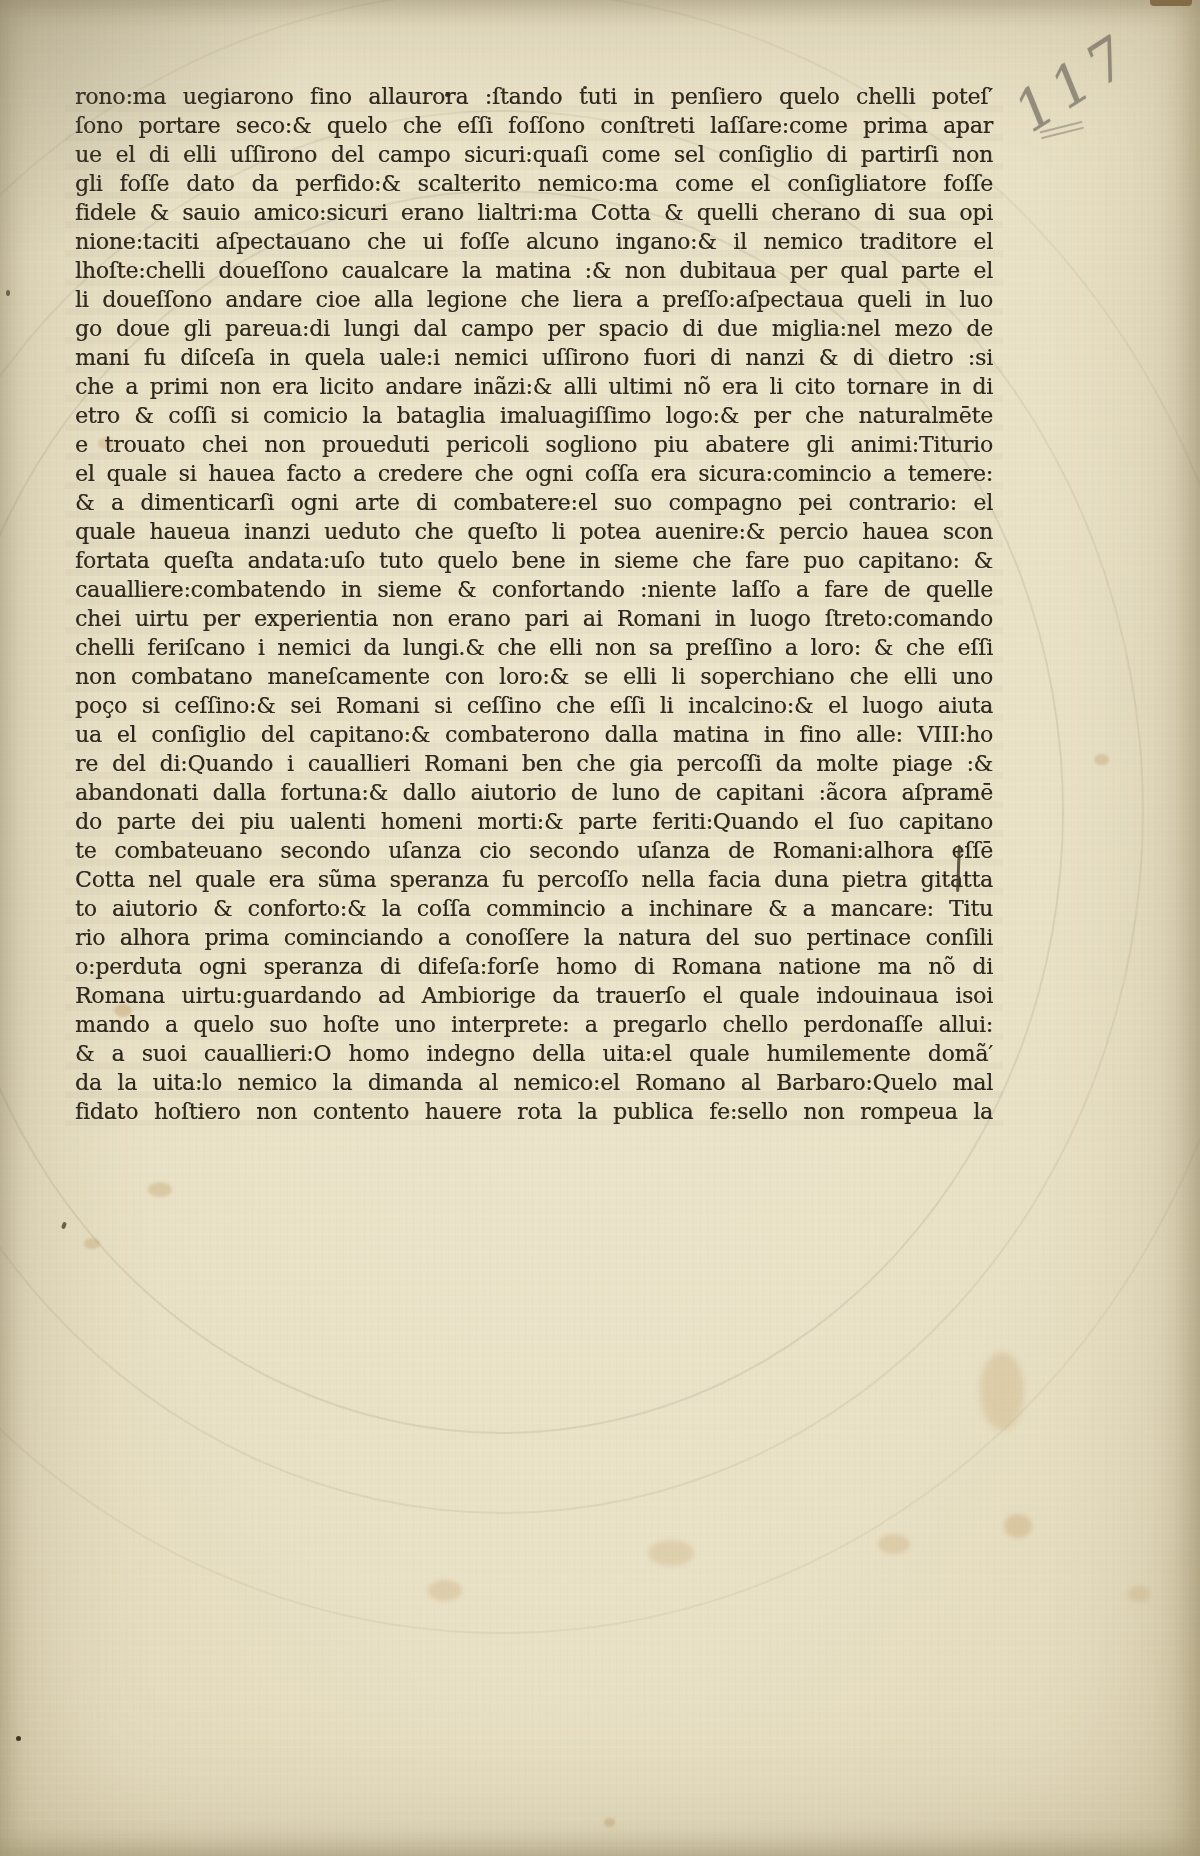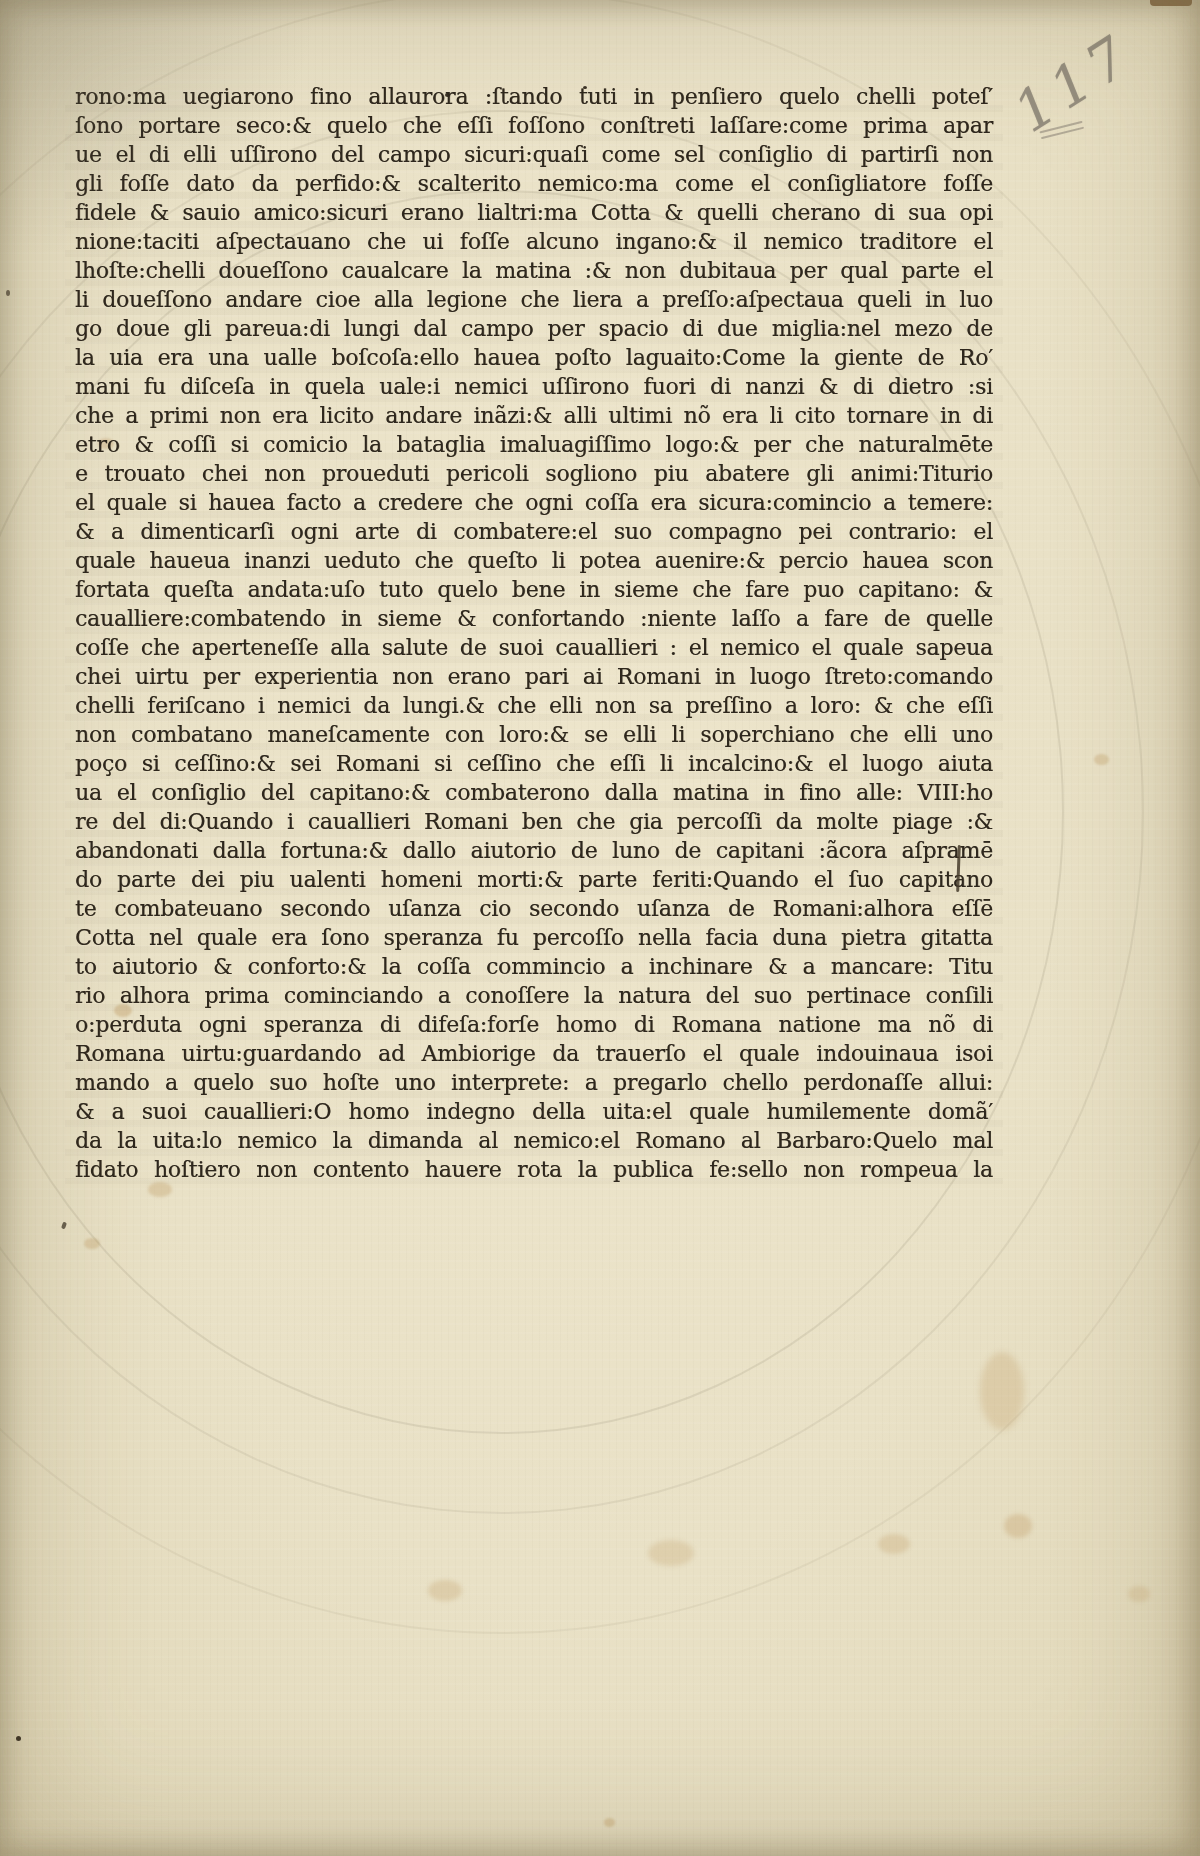--- a/index.html
+++ b/index.html
@@ -137,41 +137,39 @@
   <div class="textblock">
       <div class="line">rono:ma uegiarono fino allaurora :ſtando tuti in penſiero quelo chelli poteſ′</div>
       <div class="line">ſono portare seco:&amp; quelo che eſſi foſſono conſtreti laſſare:come prima apar</div>
       <div class="line">ue el di elli uſſirono del campo sicuri:quaſi come sel conſiglio di partirſi non</div>
       <div class="line">gli foſſe dato da perfido:&amp; scalterito nemico:ma come el conſigliatore foſſe</div>
       <div class="line">fidele &amp; sauio amico:sicuri erano lialtri:ma Cotta &amp; quelli cherano di sua opi</div>
       <div class="line">nione:taciti aſpectauano che ui foſſe alcuno ingano:&amp; il nemico traditore el</div>
       <div class="line">lhoſte:chelli doueſſono caualcare la matina :&amp; non dubitaua per qual parte el</div>
       <div class="line">li doueſſono andare cioe alla legione che liera a preſſo:aſpectaua queli in luo</div>
       <div class="line">go doue gli pareua:di lungi dal campo per spacio di due miglia:nel mezo de</div>
-      <div class="line">la uia era una ualle boſcoſa:ello hauea poſto laguaito:Come la giente de Ro′</div>
       <div class="line">mani fu diſceſa in quela uale:i nemici uſſirono fuori di nanzi &amp; di dietro :si</div>
       <div class="line">che a primi non era licito andare inãzi:&amp; alli ultimi nõ era li cito tornare in di</div>
       <div class="line">etro &amp; coſſi si comicio la bataglia imaluagiſſimo logo:&amp; per che naturalmēte</div>
       <div class="line">e trouato chei non proueduti pericoli sogliono piu abatere gli animi:Titurio</div>
       <div class="line">el quale si hauea facto a credere che ogni coſſa era sicura:comincio a temere:</div>
       <div class="line">&amp; a dimenticarſi ogni arte di combatere:el suo compagno pei contrario: el</div>
       <div class="line">quale haueua inanzi ueduto che queſto li potea auenire:&amp; percio hauea scon</div>
       <div class="line">fortata queſta andata:uſo tuto quelo bene in sieme che fare puo capitano: &amp;</div>
       <div class="line">caualliere:combatendo in sieme &amp; confortando :niente laſſo a fare de quelle</div>
-      <div class="line">coſſe che aperteneſſe alla salute de suoi cauallieri : el nemico el quale sapeua</div>
       <div class="line">chei uirtu per experientia non erano pari ai Romani in luogo ſtreto:comando</div>
       <div class="line">chelli feriſcano i nemici da lungi.&amp; che elli non sa preſſino a loro: &amp; che eſſi</div>
       <div class="line">non combatano maneſcamente con loro:&amp; se elli li soperchiano che elli uno</div>
       <div class="line">poço si ceſſino:&amp; sei Romani si ceſſino che eſſi li incalcino:&amp; el luogo aiuta</div>
       <div class="line">ua el conſiglio del capitano:&amp; combaterono dalla matina in fino alle: VIII:ho</div>
       <div class="line">re del di:Quando i cauallieri Romani ben che gia percoſſi da molte piage :&amp;</div>
       <div class="line">abandonati dalla fortuna:&amp; dallo aiutorio de luno de capitani :ãcora aſpramē</div>
       <div class="line">do parte dei piu ualenti homeni morti:&amp; parte feriti:Quando el ſuo capitano</div>
       <div class="line">te combateuano secondo uſanza cio secondo uſanza de Romani:alhora eſſē</div>
-      <div class="line">Cotta nel quale era ſono speranza fu percoſſo nella facia duna pietra gitatta</div>
+      <div class="line">Cotta nel quale era sũma speranza fu percoſſo nella facia duna pietra gitatta</div>
       <div class="line">to aiutorio &amp; conforto:&amp; la coſſa commincio a inchinare &amp; a mancare: Titu</div>
       <div class="line">rio alhora prima cominciando a conoſſere la natura del suo pertinace conſili</div>
       <div class="line">o:perduta ogni speranza di difeſa:forſe homo di Romana natione ma nõ di</div>
       <div class="line">Romana uirtu:guardando ad Ambiorige da trauerſo el quale indouinaua isoi</div>
       <div class="line">mando a quelo suo hoſte uno interprete: a pregarlo chello perdonaſſe allui:</div>
       <div class="line">&amp; a suoi cauallieri:O homo indegno della uita:el quale humilemente domã′</div>
       <div class="line">da la uita:lo nemico la dimanda al nemico:el Romano al Barbaro:Quelo mal</div>
       <div class="line">fidato hoſtiero non contento hauere rota la publica fe:sello non rompeua la</div>
     </div>
 

